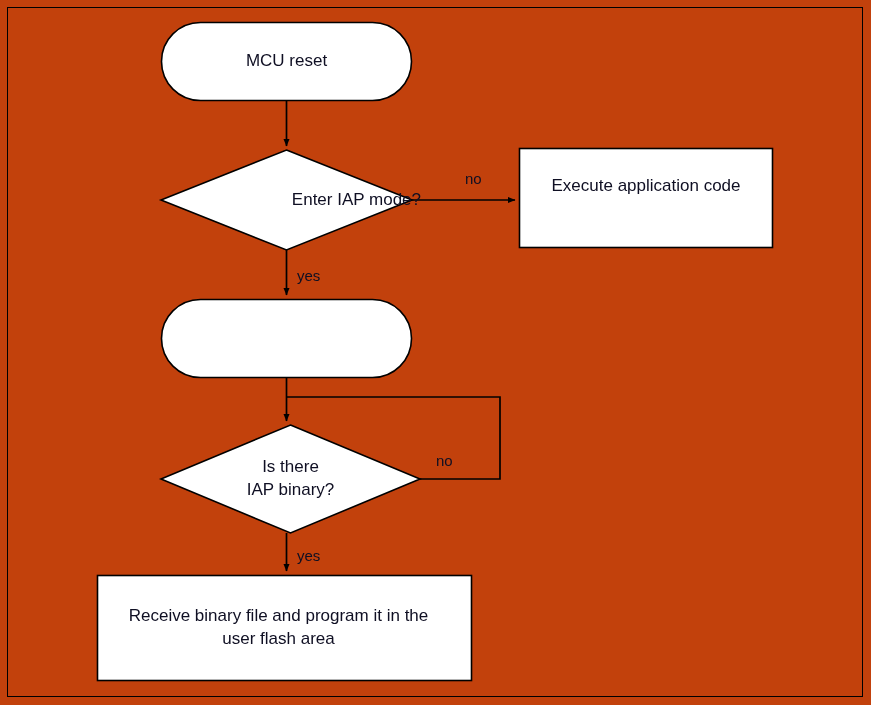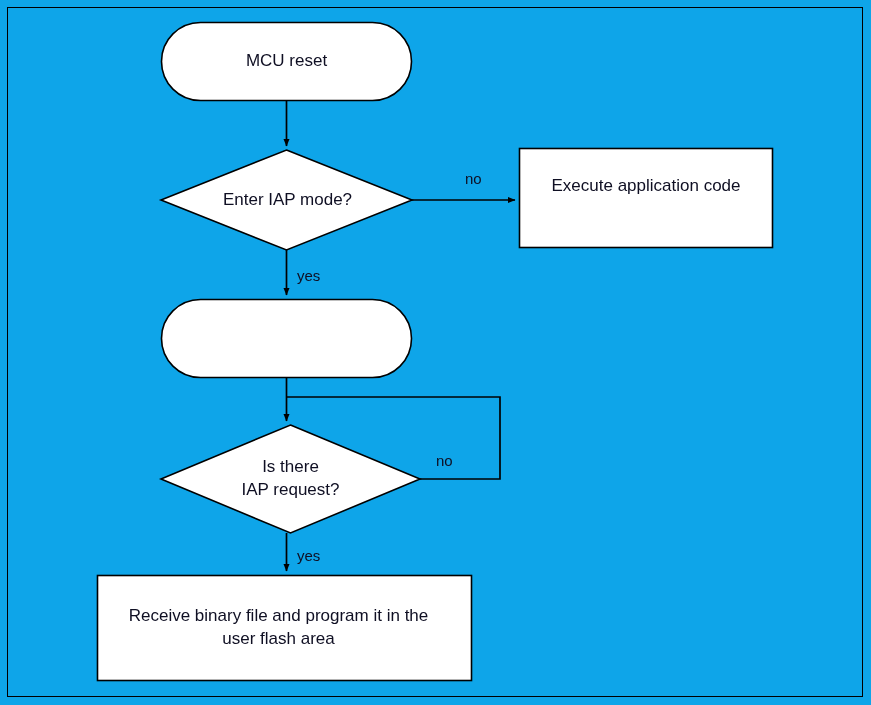--- a/index.html
+++ b/index.html
@@ -8,21 +8,21 @@
     padding: 0;
     background: #ffffff;
   }
   body {
     font-family: "Liberation Sans", sans-serif;
   }
   #page {
     position: relative;
     width: 871px;
     height: 705px;
-    background: #0ea5e9;
+    background: #c2410c;
     overflow: hidden;
   }
   #page-border {
     position: absolute;
     left: 7px;
     top: 7px;
     width: 856px;
     height: 690px;
     border: 1px solid #000000;
     box-sizing: border-box;
@@ -94,32 +94,32 @@
 
     <path d="M420,479 L500,479 L500,397 L286.5,397" fill="none" stroke="#000000" stroke-width="1.7"></path>
 
     <line x1="286.5" y1="533" x2="286.5" y2="571" stroke="#000000" stroke-width="1.7" marker-end="url(#arrowhead)"></line>
   </svg>
 
   <div class="node-label" style="left:161px; top:22px; width:251px; height:79px;">
     <span>MCU reset</span>
   </div>
 
-  <div class="node-label" style="left:162px; top:150px; width:251px; height:100px;">
+  <div class="node-label" style="left:170px; top:150px; width:251px; height:100px;justify-content:flex-end;">
     <span>Enter IAP mode?</span>
   </div>
 
   <div class="node-label" style="left:519px; top:136px; width:254px; height:100px;">
     <span>Execute application code</span>
   </div>
 
 
   <div class="node-label" style="left:170px; top:425px; width:241px; height:108px;">
     <span>Is there
-IAP request?</span>
+IAP binary?</span>
   </div>
 
   <div class="node-label" style="left:95px; top:575px; width:367px; height:106px;">
     <span>Receive binary file and program it in the
 user flash area</span>
   </div>
 
   <div class="edge-label" style="left:465px; top:171px;">
     <span>no</span>
   </div>

